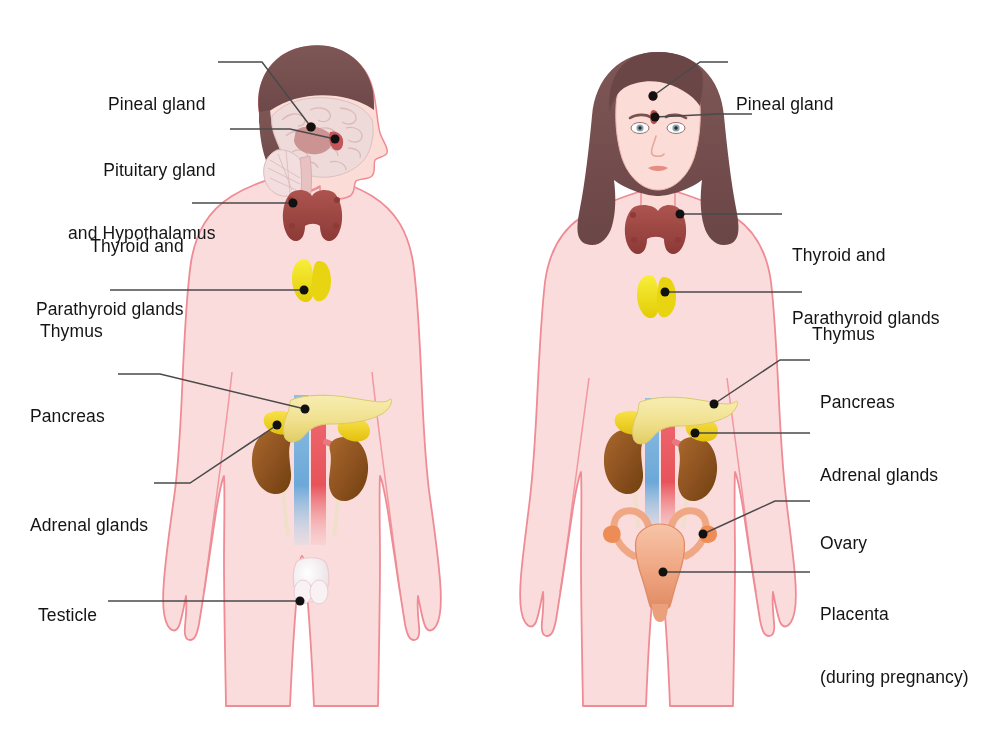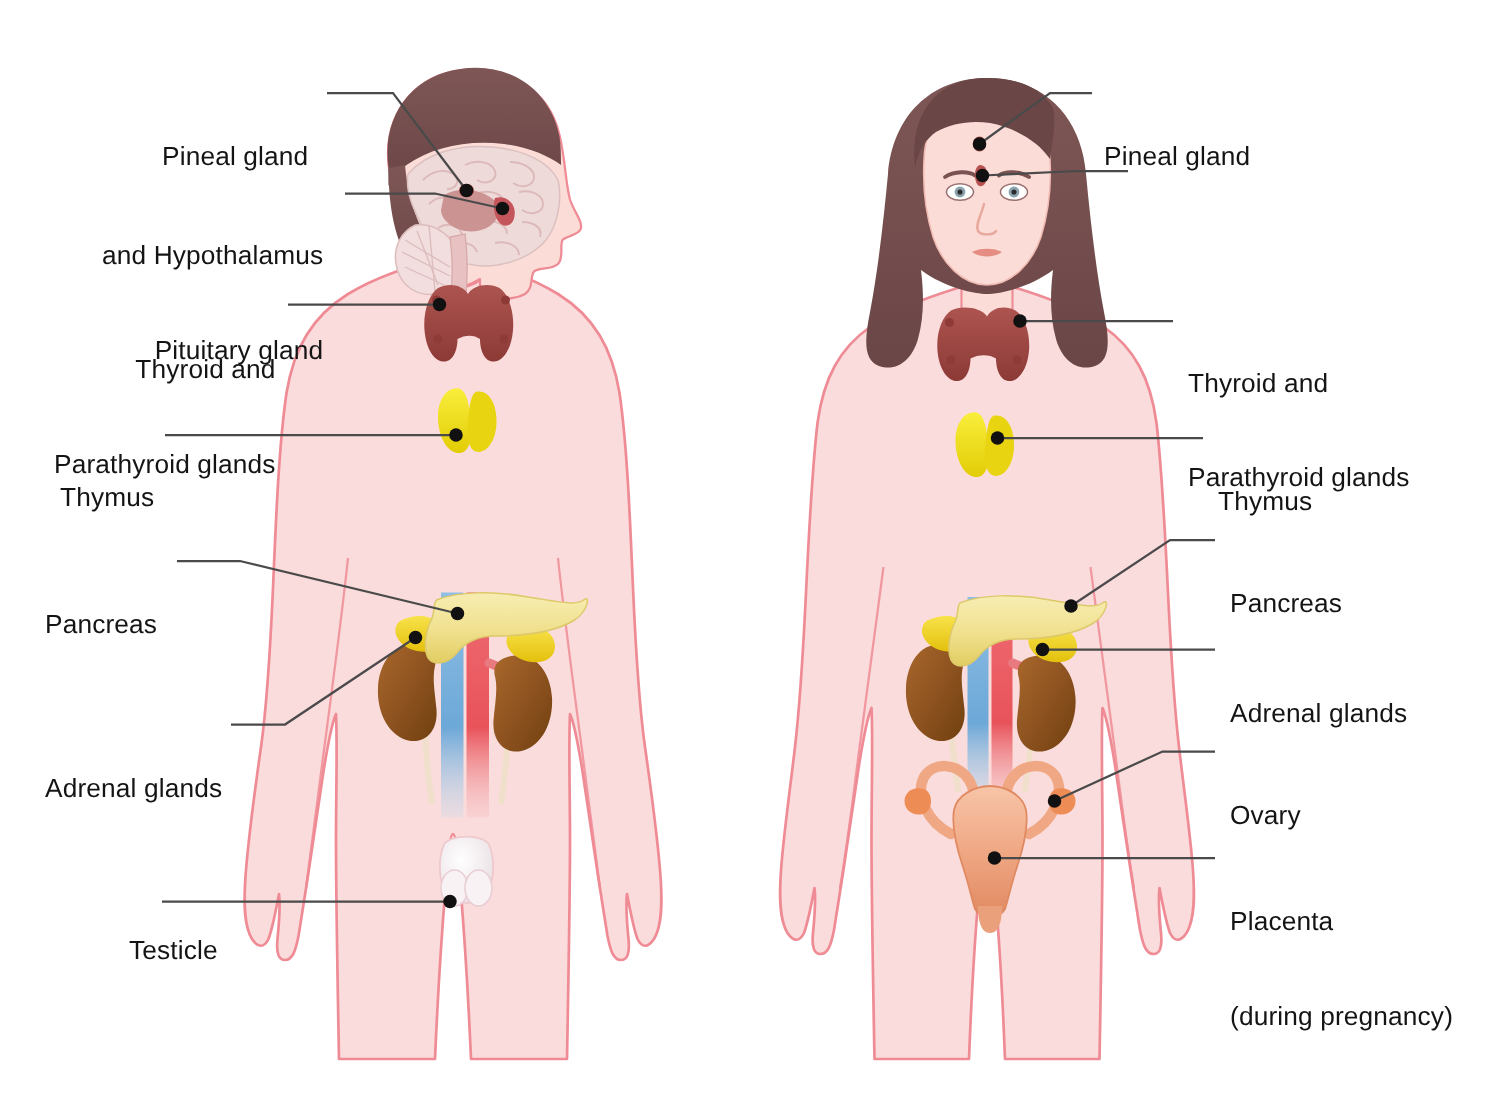--- a/index.html
+++ b/index.html
@@ -488,42 +488,42 @@
       <circle cx="703" cy="534" r="4.5"></circle>
       <circle cx="663" cy="572" r="4.5"></circle>
     </g>
   </svg>
 
   <div class="lbl l" style="left:108px;top:52px;">
     <div>Pineal gland</div>
   </div>
 
   <div class="lbl l" style="left:68px;top:118px;">
+    <div>Pituitary gland</div>
     <div>and Hypothalamus</div>
-    <div>Pituitary gland</div>
   </div>
 
   <div class="lbl l" style="left:36px;top:194px;">
     <div>Thyroid and</div>
     <div>Parathyroid glands</div>
   </div>
 
   <div class="lbl l" style="left:40px;top:279px;">
     <div>Thymus</div>
   </div>
 
   <div class="lbl l" style="left:30px;top:364px;">
     <div>Pancreas</div>
   </div>
 
   <div class="lbl l" style="left:30px;top:473px;">
     <div>Adrenal glands</div>
   </div>
 
-  <div class="lbl l" style="left:38px;top:581px;margin-left:48px;">
+  <div class="lbl l" style="left:38px;top:563px;">
     <div>Testicle</div>
   </div>
 
   <div class="lbl r" style="left:736px;top:52px;">
     <div>Pineal gland</div>
   </div>
 
   <div class="lbl r" style="left:762px;top:104px;">
   </div>
 

